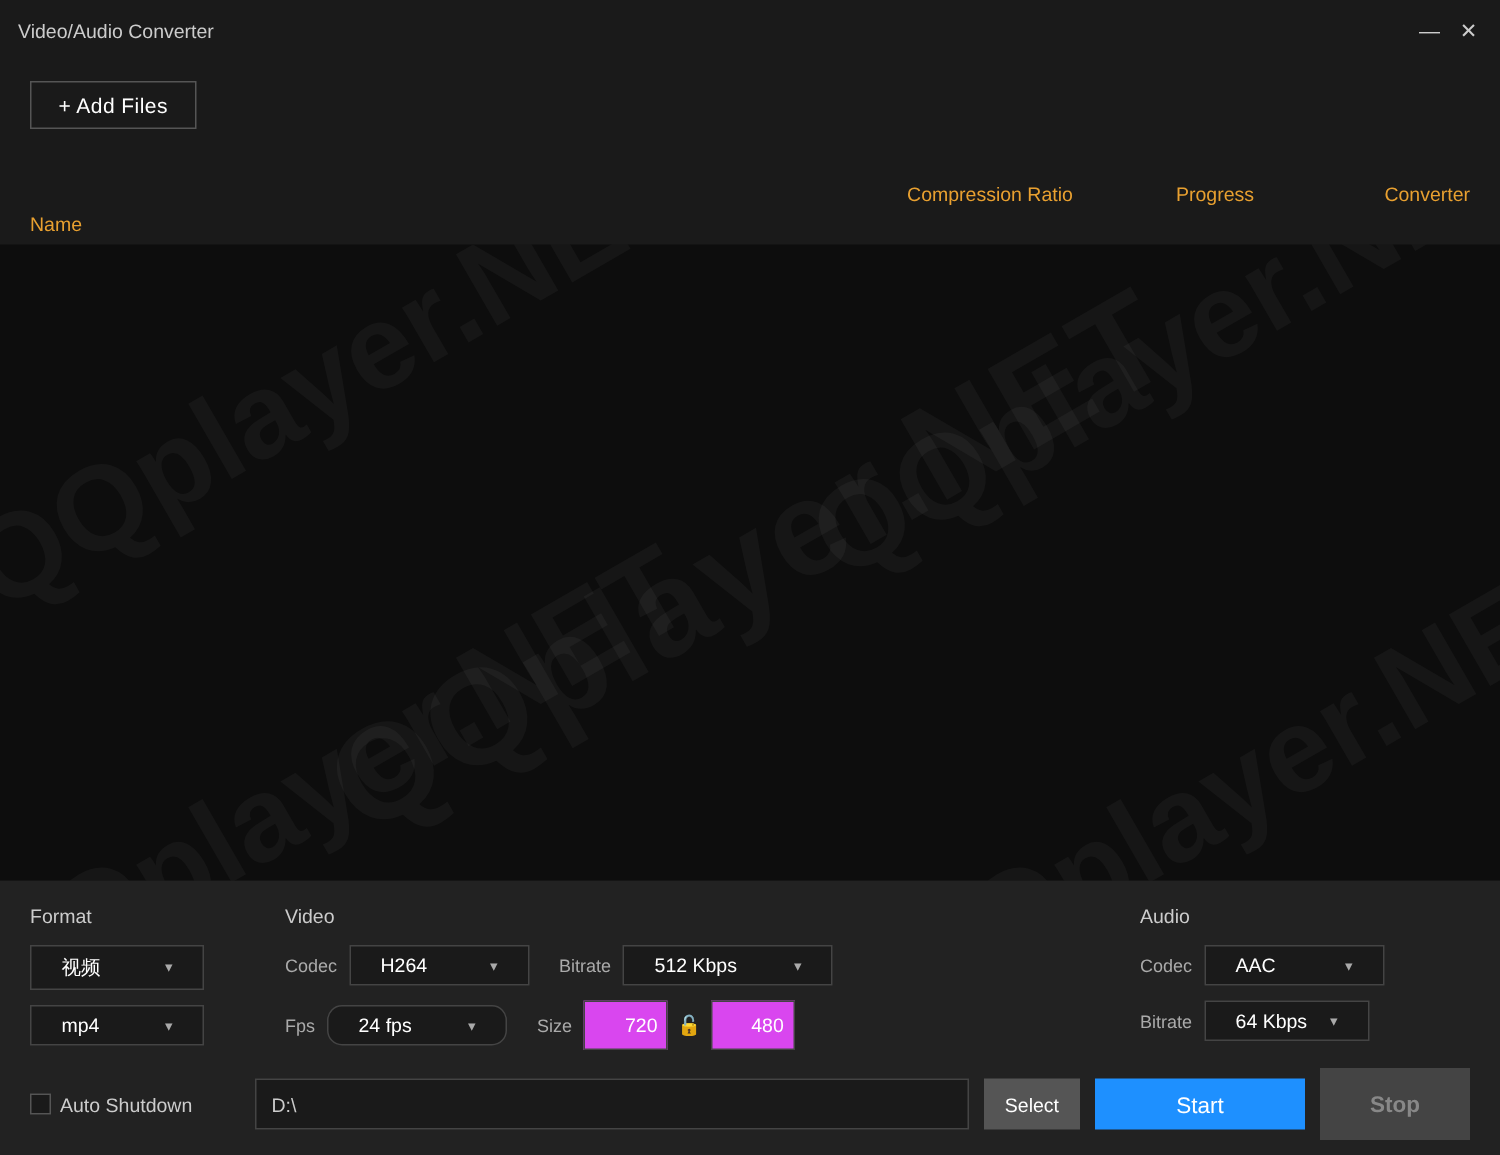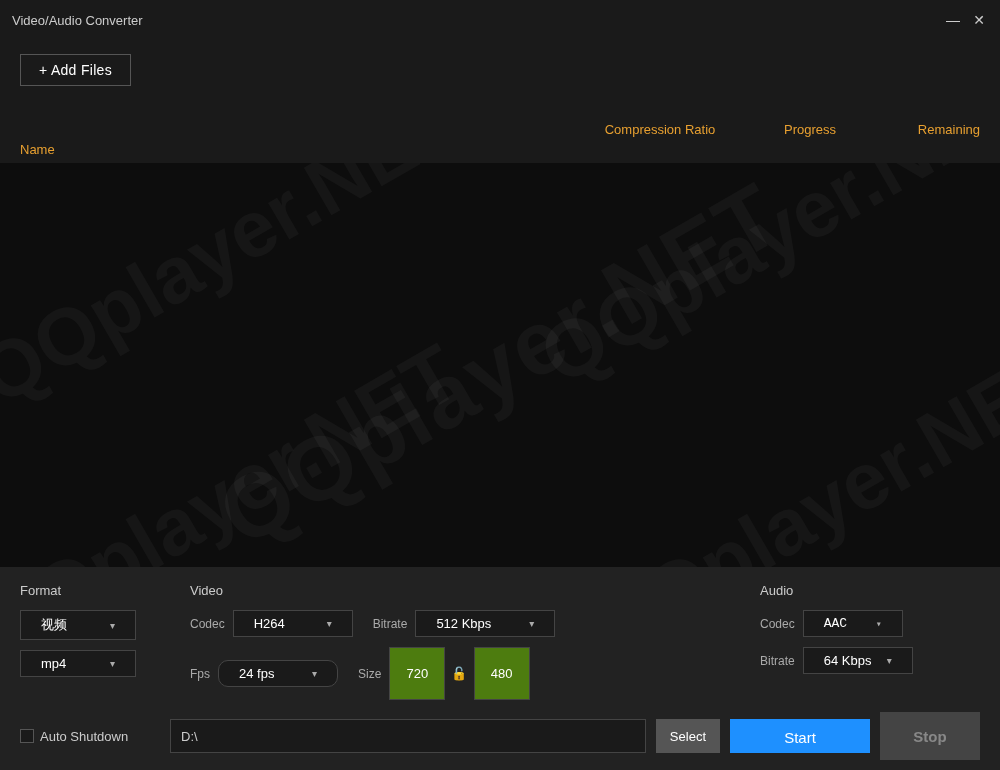--- a/index.html
+++ b/index.html
@@ -261,47 +261,46 @@
       width: 120px;
       border-radius: 10px;
     }
 
     .dropdown-bitrate {
       width: 140px;
       text-align: center;
     }
 
     .dropdown-audio-codec {
-      width: 100px;
-      font-family: Liberation Mono, monospace;
+      width: 120px;
     }
 
     .dropdown-audio-bitrate {
       width: 110px;
     }
 
     .dropdown-arrow {
       font-size: 10px;
       color: #aaaaaa;
     }
 
     .size-inputs {
       display: flex;
       align-items: center;
       gap: 6px;
     }
 
     .size-input {
-      background: #4d7c0f;
+      background: #d946ef;
       border: 1px solid #444444;
       color: #ffffff;
       font-size: 13px;
-      padding: 18px 6px;
+      padding: 8px 6px;
       width: 56px;
-      text-align: center;
+      text-align: right;
       outline: none;
     }
 
     .lock-icon {
       font-size: 13px;
       color: #888888;
     }
 
     
     .action-row {
@@ -404,21 +403,21 @@
 <div class="main-container">
 
   <div class="add-files-row">
     <button class="add-files-btn">+ Add Files</button>
   </div>
 
   <div class="table-header">
     <span class="col-name">Name</span>
     <span class="col-compression">Compression Ratio</span>
     <span class="col-progress">Progress</span>
-    <span class="col-remaining">Remaining</span>
+    <span class="col-remaining">Converter</span>
   </div>
 
   <div class="files-area">
     <div class="watermark-tl">QQplayer.NET</div>
     <div class="watermark">QQplayer.NET</div>
     <div class="watermark-tr">QQplayer.NET</div>
     <div class="watermark-bl">QQplayer.NET</div>
     <div class="watermark-br">QQplayer.NET</div>
   </div>
 

